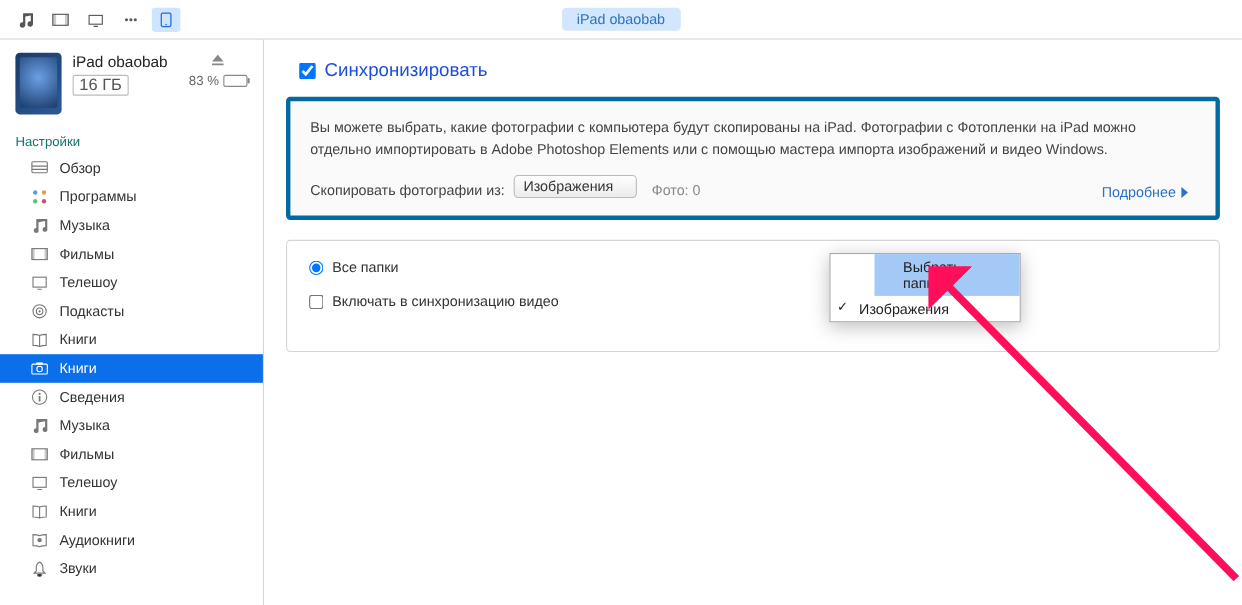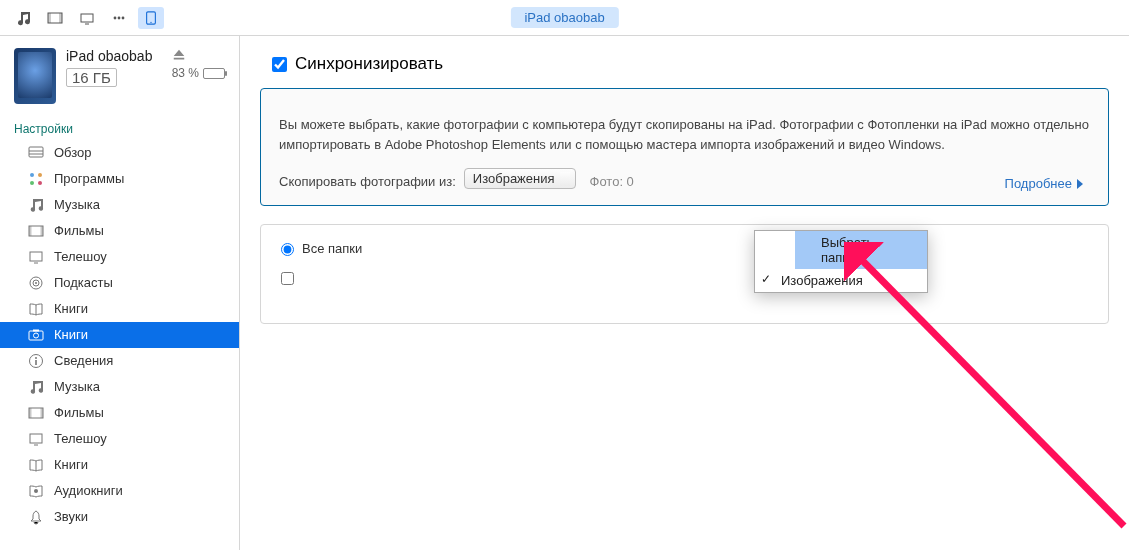--- a/index.html
+++ b/index.html
@@ -58,21 +58,21 @@
   border-radius: 2px;
 }
 .device-info { flex: 1; }
 .device-name { font-size: 14px; color: #222; margin-bottom: 4px; }
 .device-capacity {
   display: inline-block; border: 1px solid #bbb;
   padding: 0 5px; font-size: 15px; border-radius: 2px;
   color: #555;
 }
 .device-right {
-  display: flex; flex-direction: column; align-items: flex-start;
+  display: flex; flex-direction: column; align-items: center;
   gap: 4px; color: #666;
   font-size: 12px;
 }
 .eject-icon { width: 14px; height: 14px; }
 .battery-row { display: flex; align-items: center; gap: 4px; }
 .battery-icon {
   width: 22px; height: 11px; border: 1px solid #888;
   border-radius: 2px; position: relative;
 }
 .battery-icon::after {
@@ -100,25 +100,25 @@
   padding: 18px 20px;
 }
 .sync-header {
   display: flex; align-items: center; gap: 8px;
   margin-bottom: 14px;
   padding-left: 12px;
 }
 .sync-header input[type="checkbox"] {
   width: 15px; height: 15px;
 }
-.sync-title { font-size: 17px; color: #000000; }
+.sync-title { font-size: 17px; color: #1d4ed8; }
 .info-box {
-  border: 1px solid #0369a1; border-radius: 4px;
+  border: 4px solid #0369a1; border-radius: 4px;
   background: #fafafa;
-  padding: 26px 18px 16px;
+  padding: 14px 18px 16px;
   margin-bottom: 18px;
   position: relative;
 }
 .info-text {
   color: #444; font-size: 13px; line-height: 1.5;
   margin-bottom: 14px;
 }
 .copy-row {
   display: flex; align-items: flex-end; gap: 8px;
   font-size: 13px; color: #444;
@@ -385,20 +385,21 @@
       </div>
     </div>
 
     <div class="options-box">
       <label class="radio-row">
         <input type="radio" name="folders" checked="" style="">
         <span>Все папки</span>
       </label>
       <label class="check-row">
         <input type="checkbox" style="">
+        <span>Включать в синхронизацию видео</span>
       </label>
     </div>
 
     <div class="dropdown-menu">
       <div class="menu-item highlight">
         <span>Выбрать папку…</span>
       </div>
       <div class="menu-item">
         <span class="check">✓</span>
         <span>Изображения</span>

